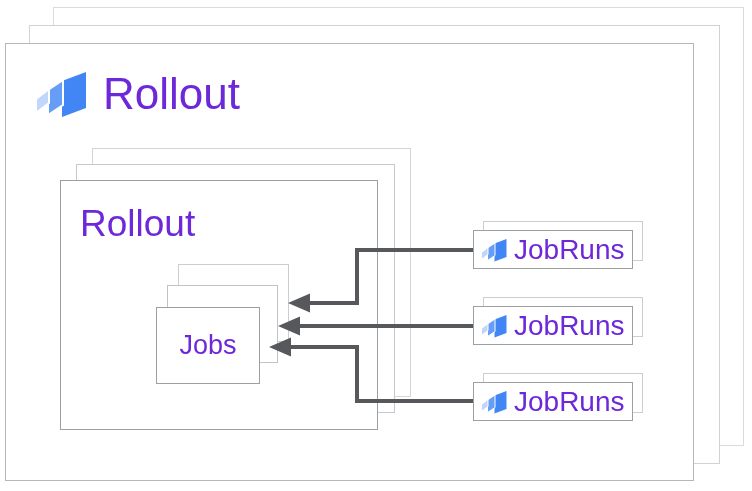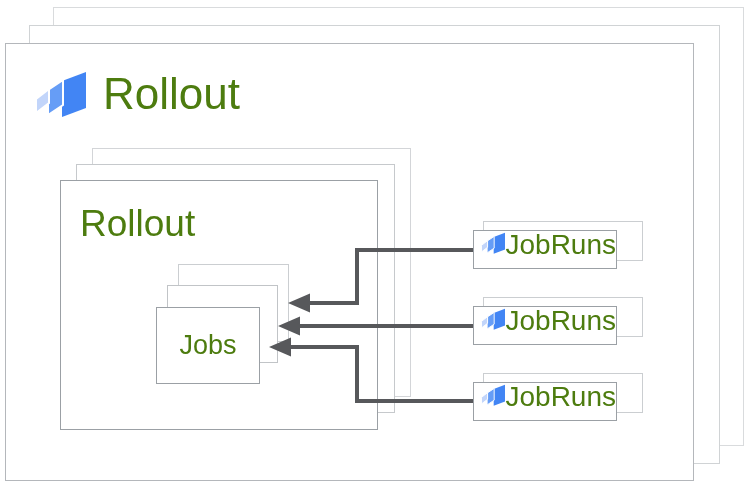--- a/index.html
+++ b/index.html
@@ -1,37 +1,37 @@
 <!DOCTYPE html>
 <html><head>
 <meta charset="utf-8">
 <style>
   html,body{margin:0;padding:0;background:#ffffff;}
   .canvas{
     position:relative;width:752px;height:491px;background:#ffffff;overflow:hidden;
-    font-family:"Liberation Sans","DejaVu Sans",sans-serif;color:#4d7c0f;
+    font-family:"Liberation Sans","DejaVu Sans",sans-serif;color:#6d28d9;
   }
   .box{position:absolute;background:#ffffff;border:1.5px solid #c9ccce;box-sizing:border-box;}
   
   .r-back{border-color:#d9dbdd;}
   .r-mid{border-color:#d0d3d5;}
   .r-front{border-color:#b4b7bb;}
   
   .p-back{border-color:#d3d5d8;}
   .p-mid{border-color:#c6c9cc;}
   .p-front{border-color:#9ba0a5;}
   
   .j-back{border-color:#cbced1;}
   .j-mid{border-color:#c1c4c7;}
   .j-front{border-color:#9ba0a5;display:flex;align-items:center;justify-content:center;}
   
   .jr-group{position:absolute;width:172px;height:50px;}
   .jr-back{position:absolute;left:10px;top:0;width:160px;height:40px;background:#fff;border:1.5px solid #cbced1;box-sizing:border-box;}
-  .jr-front{position:absolute;left:0;top:9px;width:144px;height:39px;background:#fff;border:1.5px solid #9ba0a5;box-sizing:border-box;
-            display:flex;padding-left:7px;}
+  .jr-front{position:absolute;left:0;top:9px;width:160px;height:39px;background:#fff;border:1.5px solid #9ba0a5;box-sizing:border-box;
+            display:flex;align-items:center;gap:7px;padding-left:7px;}
   .jr-label{font-size:28px;line-height:1;}
   .rollout-header{position:absolute;left:35px;top:70px;display:flex;align-items:center;gap:16px;}
   .rollout-title{font-size:44px;line-height:1;}
   .phases-label{position:absolute;left:80px;top:205px;font-size:37px;line-height:1;}
   .jobs-label{font-size:27px;line-height:1;}
   .overlay{position:absolute;left:0;top:0;pointer-events:none;}
 </style>
 </head>
 <body>
 

